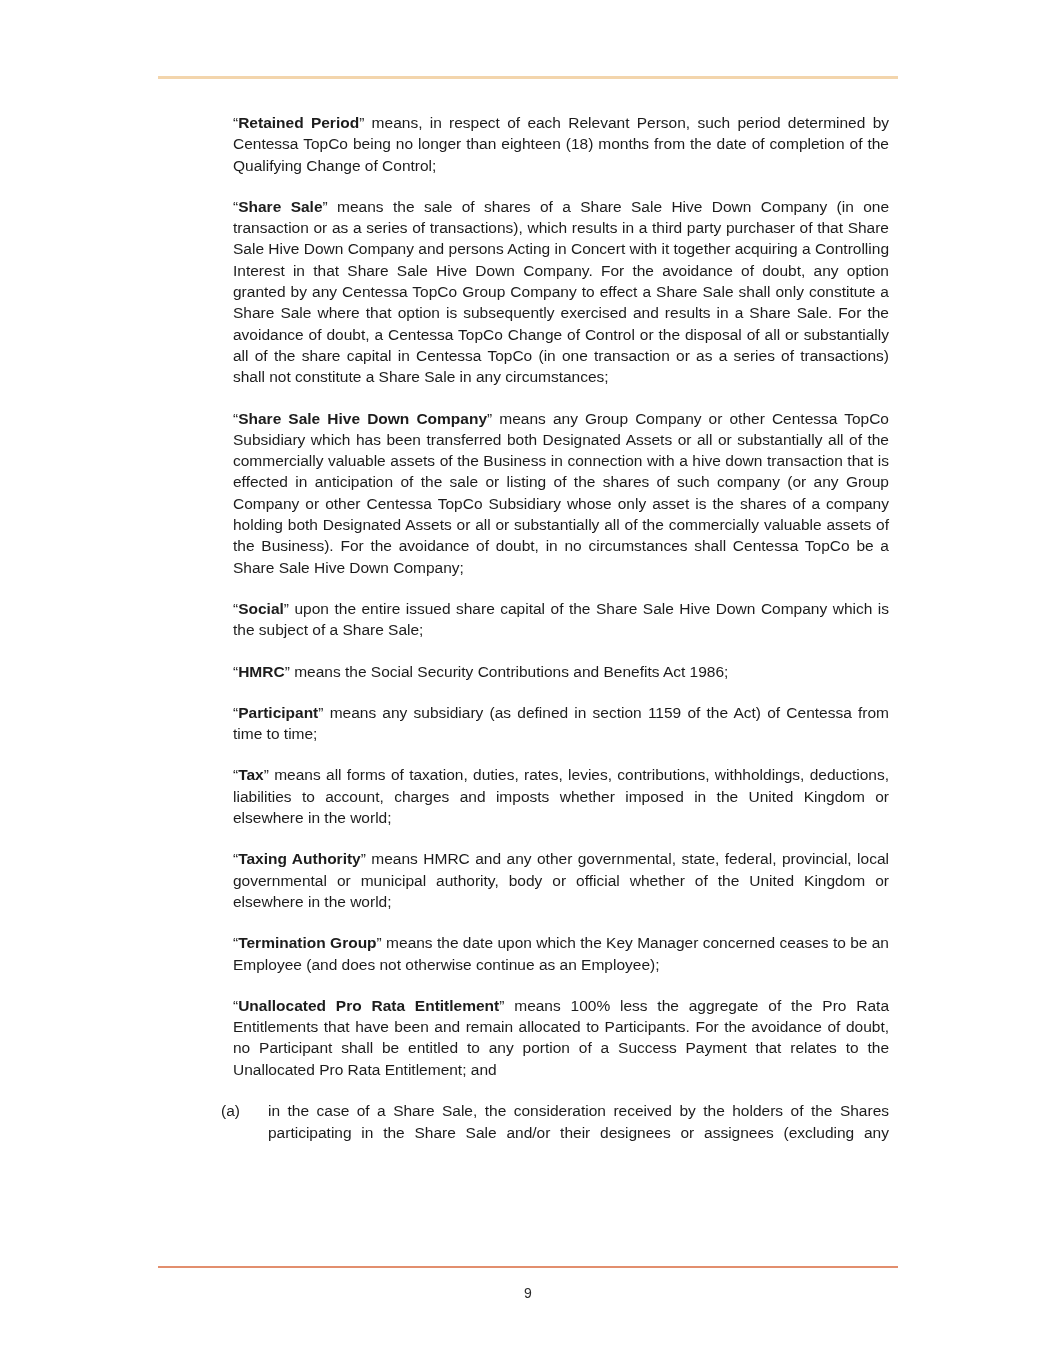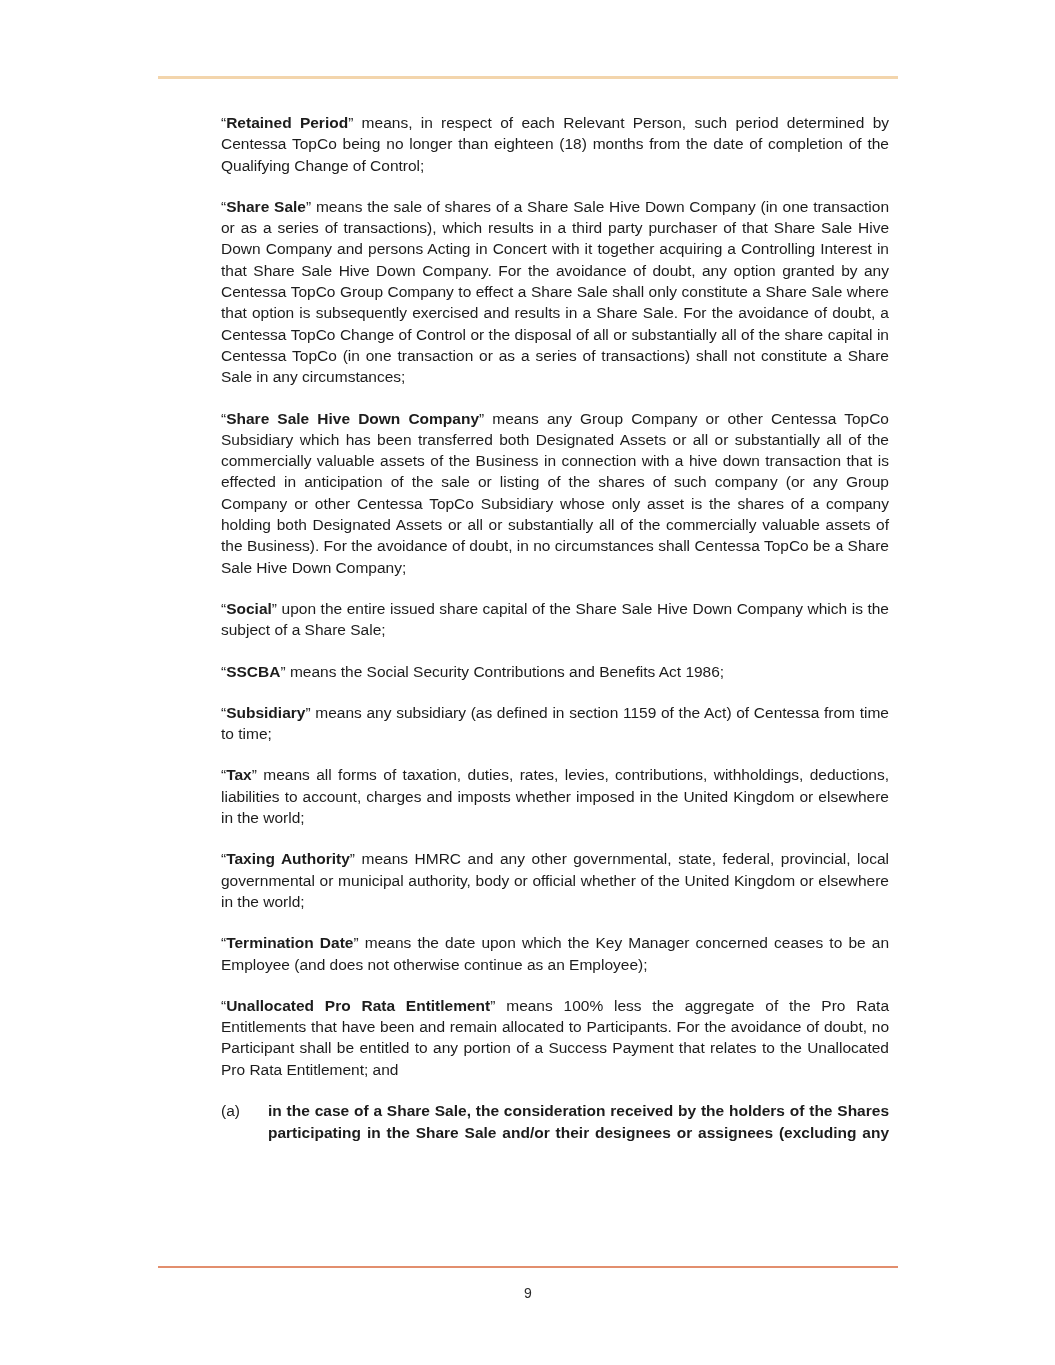--- a/index.html
+++ b/index.html
@@ -32,21 +32,21 @@
     height: 2px;
     background: #e28e6d;
   }
   .content {
     position: absolute;
     left: 221px;
     top: 112px;
     width: 668px;
   }
   p.def {
-    margin: 0 0 20px 0;
+    margin: 0 0 20px 12px;
     font-size: 15.5px;
     line-height: 21.3px;
     text-align: justify;
   }
   .term {
     font-weight: bold;
   }
   .clause {
     display: flex;
     margin: 0 0 20px 0;
@@ -54,21 +54,20 @@
     line-height: 21.6px;
   }
   .clause .marker {
     width: 47px;
     flex: 0 0 47px;
   }
   .clause .clause-text {
     flex: 1 1 auto;
     text-align: justify;
     text-align-last: justify;
-    font-weight: bold;
   }
   .page-number {
     position: absolute;
     left: 158px;
     top: 1285px;
     width: 740px;
     text-align: center;
     font-size: 14px;
     color: #2a2a2a;
   }
@@ -83,30 +82,30 @@
   <div class="content">
     <div id="definitions-list">
   <p class="def"><span class="q oq">“</span><span class="term">Retained Period</span><span class="q cq">”</span><span class="body"> means, in respect of each Relevant Person, such period determined by Centessa TopCo being no longer than eighteen (18) months from the date of completion of the Qualifying Change of Control;</span></p>
 
   <p class="def"><span class="q oq">“</span><span class="term">Share Sale</span><span class="q cq">”</span><span class="body"> means the sale of shares of a Share Sale Hive Down Company (in one transaction or as a series of transactions), which results in a third party purchaser of that Share Sale Hive Down Company and persons Acting in Concert with it together acquiring a Controlling Interest in that Share Sale Hive Down Company. For the avoidance of doubt, any option granted by any Centessa TopCo Group Company to effect a Share Sale shall only constitute a Share Sale where that option is subsequently exercised and results in a Share Sale. For the avoidance of doubt, a Centessa TopCo Change of Control or the disposal of all or substantially all of the share capital in Centessa TopCo (in one transaction or as a series of transactions) shall not constitute a Share Sale in any circumstances;</span></p>
 
   <p class="def"><span class="q oq">“</span><span class="term">Share Sale Hive Down Company</span><span class="q cq">”</span><span class="body"> means any Group Company or other Centessa TopCo Subsidiary which has been transferred both Designated Assets or all or substantially all of the commercially valuable assets of the Business in connection with a hive down transaction that is effected in anticipation of the sale or listing of the shares of such company (or any Group Company or other Centessa TopCo Subsidiary whose only asset is the shares of a company holding both Designated Assets or all or substantially all of the commercially valuable assets of the Business). For the avoidance of doubt, in no circumstances shall Centessa TopCo be a Share Sale Hive Down Company;</span></p>
 
   <p class="def"><span class="q oq">“</span><span class="term">Social</span><span class="q cq">”</span><span class="body"> upon the entire issued share capital of the Share Sale Hive Down Company which is the subject of a Share Sale;</span></p>
 
-  <p class="def"><span class="q oq">“</span><span class="term">SSCBA</span><span class="q cq">”</span><span class="body"> means the Social Security Contributions and Benefits Act 1986;</span></p>
+  <p class="def"><span class="q oq">“</span><span class="term">HMRC</span><span class="q cq">”</span><span class="body"> means the Social Security Contributions and Benefits Act 1986;</span></p>
 
-  <p class="def"><span class="q oq">“</span><span class="term">Subsidiary</span><span class="q cq">”</span><span class="body"> means any subsidiary (as defined in section 1159 of the Act) of Centessa from time to time;</span></p>
+  <p class="def"><span class="q oq">“</span><span class="term">Participant</span><span class="q cq">”</span><span class="body"> means any subsidiary (as defined in section 1159 of the Act) of Centessa from time to time;</span></p>
 
 
   <p class="def"><span class="q oq">“</span><span class="term">Tax</span><span class="q cq">”</span><span class="body"> means all forms of taxation, duties, rates, levies, contributions, withholdings, deductions, liabilities to account, charges and imposts whether imposed in the United Kingdom or elsewhere in the world;</span></p>
 
   <p class="def"><span class="q oq">“</span><span class="term">Taxing Authority</span><span class="q cq">”</span><span class="body"> means HMRC and any other governmental, state, federal, provincial, local governmental or municipal authority, body or official whether of the United Kingdom or elsewhere in the world;</span></p>
 
-  <p class="def"><span class="q oq">“</span><span class="term">Termination Date</span><span class="q cq">”</span><span class="body"> means the date upon which the Key Manager concerned ceases to be an Employee (and does not otherwise continue as an Employee);</span></p>
+  <p class="def"><span class="q oq">“</span><span class="term">Termination Group</span><span class="q cq">”</span><span class="body"> means the date upon which the Key Manager concerned ceases to be an Employee (and does not otherwise continue as an Employee);</span></p>
 
   <p class="def"><span class="q oq">“</span><span class="term">Unallocated Pro Rata Entitlement</span><span class="q cq">”</span><span class="body"> means 100% less the aggregate of the Pro Rata Entitlements that have been and remain allocated to Participants. For the avoidance of doubt, no Participant shall be entitled to any portion of a Success Payment that relates to the Unallocated Pro Rata Entitlement; and</span></p>
 
 </div>
 
     <div class="clause">
       <span class="marker">(a)</span>
       <span class="clause-text">in the case of a Share Sale, the consideration received by the holders of the Shares participating in the Share Sale and/or their designees or assignees (excluding any</span>
     </div>
   </div>

